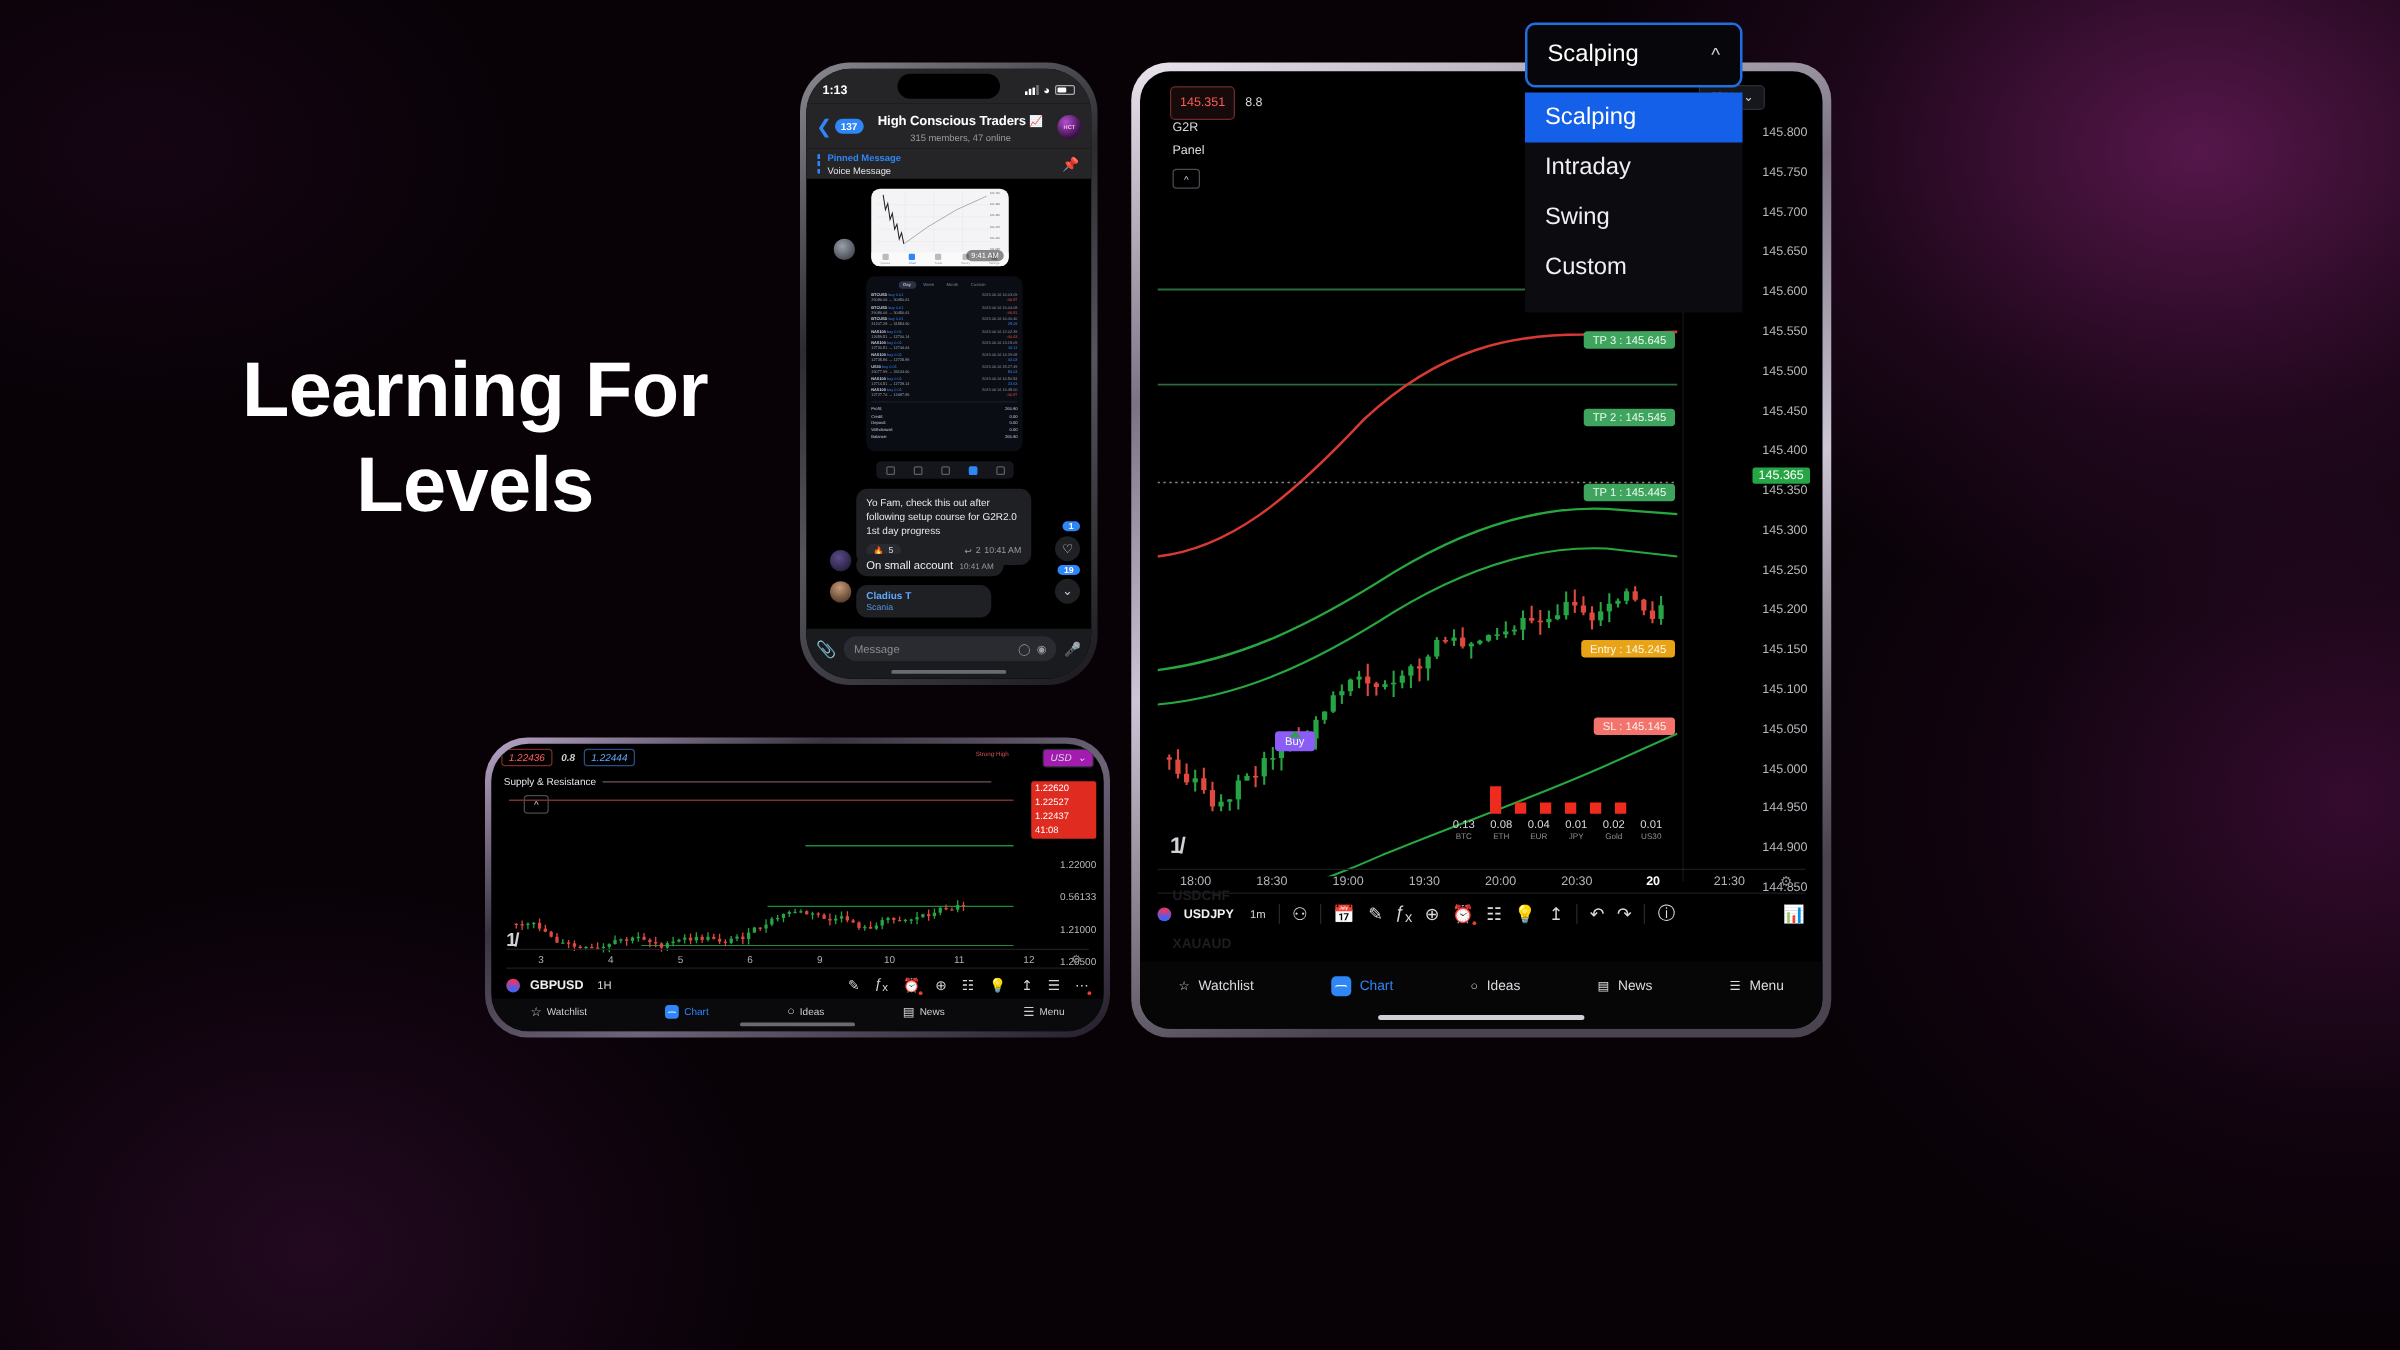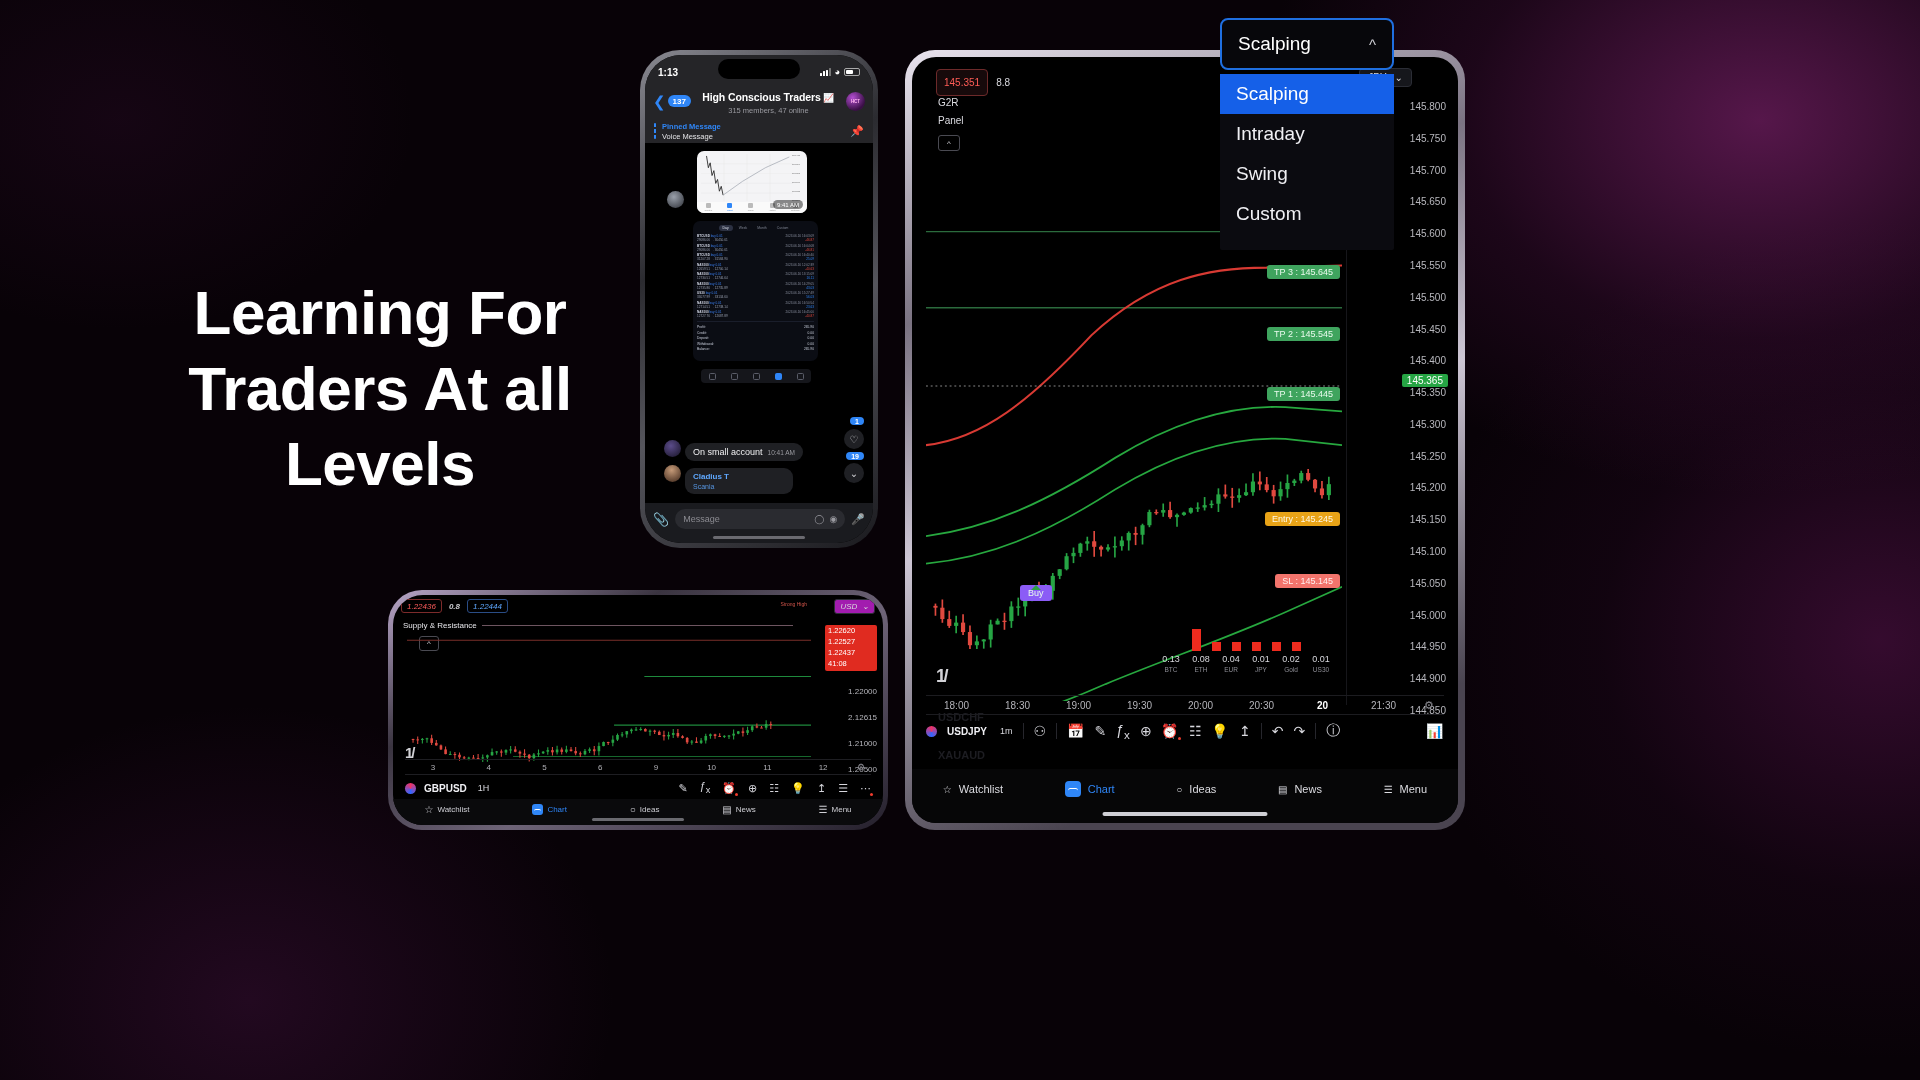--- a/index.html
+++ b/index.html
@@ -321,21 +321,20 @@
   .dd-chev { color:#cfcfd5; font-size:15px; }
   .dd-list { margin-top:4px; background:#0b0b10; border-radius:2px; padding-bottom:16px; }
   .dd-item { padding:9px 16px; color:#f0f0f4; font-size:19px; }
   .dd-item.sel { background:#1560e8; color:#fff; }
 </style>
 </head>
 <body>
 
 <div class="headline">
   <span class="l1">Learning For</span>
-  <span class="l2">Traders At all</span>
   <span class="l3">Levels</span>
 </div>
 
 <div class="device" id="phone-chat">
   <div class="dev-frame"></div>
   <div class="dev-screen">
 
     <div class="statusbar">
       <span>1:13</span>
       <span class="sb-icons">
@@ -553,20 +552,34 @@
       </div>
 
       <div class="tiny-toolbar">
         <i></i>
         <i></i>
         <i></i>
         <i class="blue"></i>
         <i></i>
       </div>
 
+      <div class="bubble bubble-1">
+        <div class="bub-txt">Yo Fam, check this out after following setup course for G2R2.0 1st day progress</div>
+        <div class="bub-foot">
+          <span class="react">
+            <span>🔥</span>
+            <span>5</span>
+          </span>
+          <span class="reply-cnt">
+            <span>↩</span>
+            <span>2</span>
+            <span>10:41 AM</span>
+          </span>
+        </div>
+      </div>
 
       <div class="av-sm" style="left:19px; top:297px;
            background:radial-gradient(circle at 40% 35%,#5b4c8a,#171325);"></div>
       <div class="bubble bubble-2">
         <span class="bub2-row">
           <span class="bub2-txt">On small account</span>
           <span class="bub2-time">10:41 AM</span>
         </span>
       </div>
 
@@ -785,21 +798,21 @@
     </div>
 
     <div class="ch2-axis">
       <div class="redbox">
         <div>1.22620</div>
         <div>1.22527</div>
         <div>1.22437</div>
         <div>41:08</div>
       </div>
       <span class="lab" style="top:62px">1.22000</span>
-      <span class="lab" style="top:88px">2.12615</span>
+      <span class="lab" style="top:88px">0.56133</span>
       <span class="lab" style="top:114px">1.21000</span>
       <span class="lab" style="top:140px">1.20500</span>
     </div>
 
     <div class="tv-logo">1/</div>
 
     <div class="timeaxis" id="ph2-time">
         <span>3</span>
         <span>4</span>
         <span>5</span>

